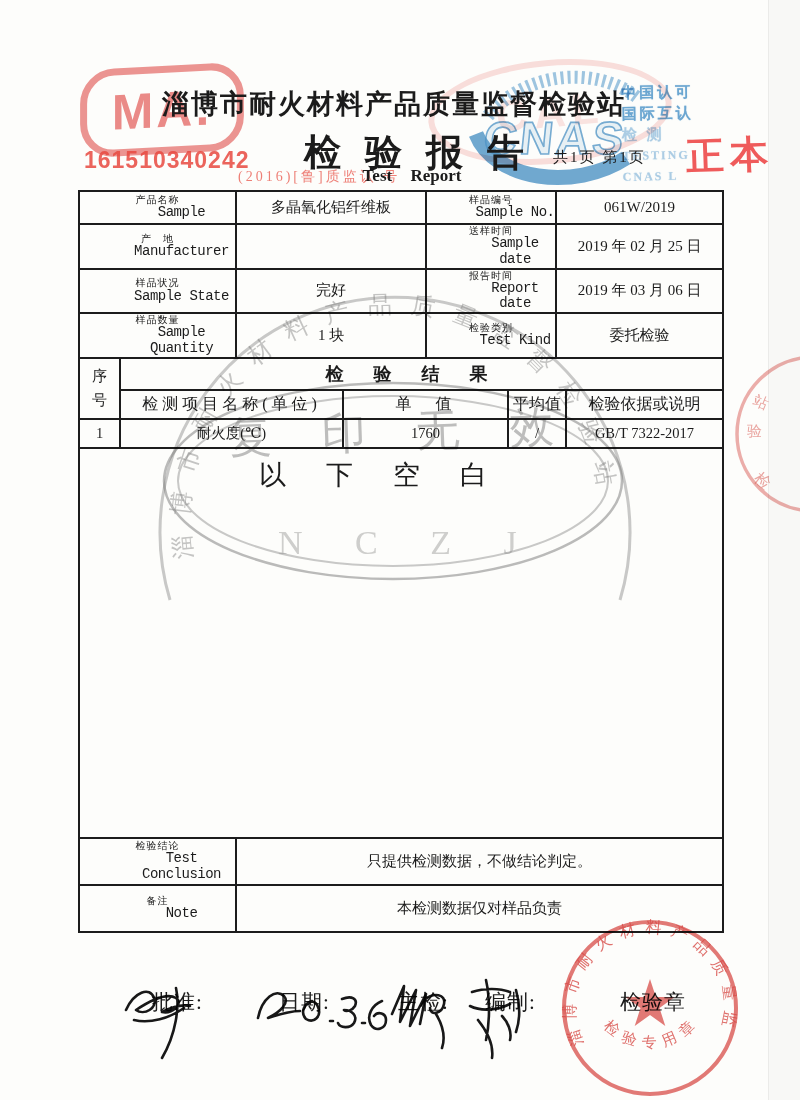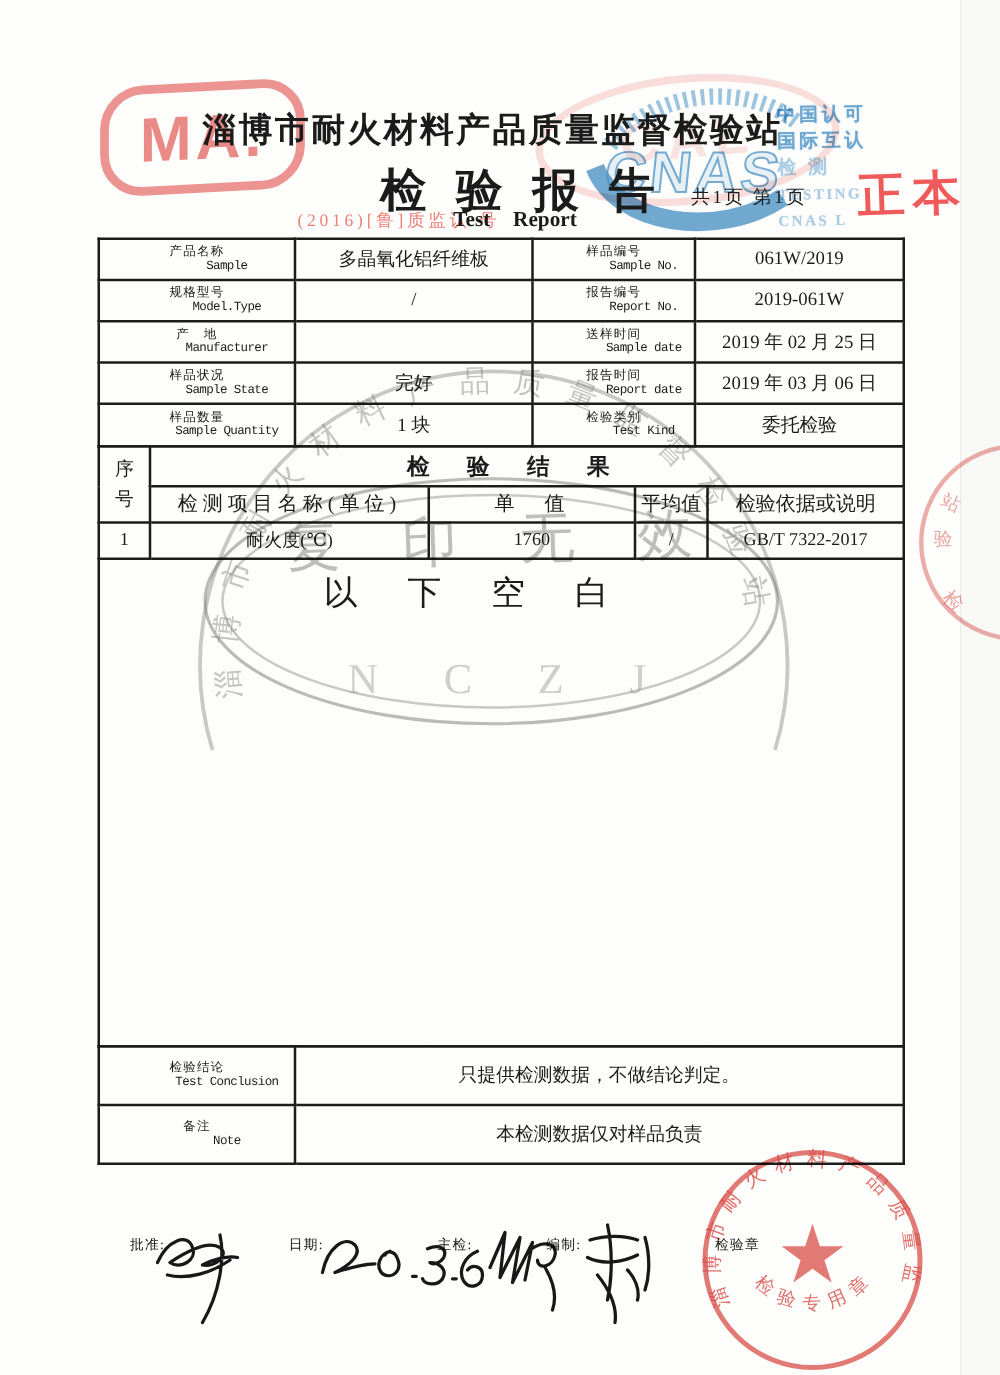--- a/index.html
+++ b/index.html
@@ -55,33 +55,33 @@
     transform:rotate(-2deg); mix-blend-mode:multiply; }
 
   
   .doc-body { position:absolute; left:78px; top:190px; width:644px; }
   table.tbl { border-collapse:collapse; table-layout:fixed; width:644px; }
   table.tbl + table.tbl { margin-top:-2px; }
   .tbl td { border:2px solid #1c1c1c; text-align:center; vertical-align:middle;
     padding:0; overflow:hidden; }
   .lbl { line-height:1.12; }
   .lbl .cn { font-size:10px; letter-spacing:1px; display:block; }
-  .lbl .en { font-size:10px; font-family:"Liberation Mono",monospace;
+  .lbl .en { font-size:14px; font-family:"Liberation Mono",monospace;
     letter-spacing:-0.5px; display:block;padding-left:48px; }
   .val { font-size:15px; }
   .seq-cell { font-size:15px; line-height:1.6; }
   .res-title { font-size:18px; font-weight:bold; letter-spacing:30px; padding-left:30px; }
   .res-colhead { font-size:16px; letter-spacing:4px; }
   .res-val { font-size:14.5px; }
   .blank-cell { vertical-align:top !important; }
   .blank-note { margin-top:8px; font-size:27px; letter-spacing:40px; padding-left:40px;
     transform:translateX(-28px); }
 
   
-  .foot-label { position:absolute; font-size:11px; letter-spacing:1px; }
+  .foot-label { position:absolute; font-size:21px; letter-spacing:1px;margin-left:48px; }
 
   .overlay { position:absolute; left:0; top:0; width:800px; height:1100px;
     pointer-events:none; mix-blend-mode:multiply; }
 </style>
 </head>
 <body>
 
 <div class="page">
   <div class="paper-edge"></div>
   <div class="paper-margin"></div>
@@ -100,20 +100,21 @@
     </svg>
   </div>
   <div class="accred">
     <div>中国认可</div>
     <div>国际互认</div>
     <div class="faint">检 测</div>
     <div class="small faint">TESTING</div>
     <div class="small faint">CNAS L</div>
   </div>
   <div class="original-mark">正本</div>
+  <div class="cma-code">161510340242</div>
 
   <div class="station-cn">淄博市耐火材料产品质量监督检验站</div>
   <div class="title-cn">检验报告</div>
   <div class="cert-red">(2016)[鲁]质监认 号</div>
   <div class="title-en">Test Report</div>
   <div class="page-info">共1页 第1页</div>
 
   <div class="doc-body">
 
     <table class="tbl">
@@ -128,32 +129,20 @@
         <td class="lbl">
               <span class="cn">产品名称</span>
               <span class="en">Sample</span>
             </td>
         <td class="val">多晶氧化铝纤维板</td>
         <td class="lbl">
               <span class="cn">样品编号</span>
               <span class="en">Sample No.</span>
             </td>
         <td class="val">061W/2019</td>
-      </tr>
-      <tr style="height:33px">
-        <td class="lbl">
-              <span class="cn">规格型号</span>
-              <span class="en">Model.Type</span>
-            </td>
-        <td class="val">/</td>
-        <td class="lbl">
-              <span class="cn">报告编号</span>
-              <span class="en">Report No.</span>
-            </td>
-        <td class="val">2019-061W</td>
       </tr>
       <tr style="height:33px">
         <td class="lbl">
               <span class="cn">产　地</span>
               <span class="en">Manufacturer</span>
             </td>
         <td class="val"></td>
         <td class="lbl">
               <span class="cn">送样时间</span>
               <span class="en">Sample date</span>

